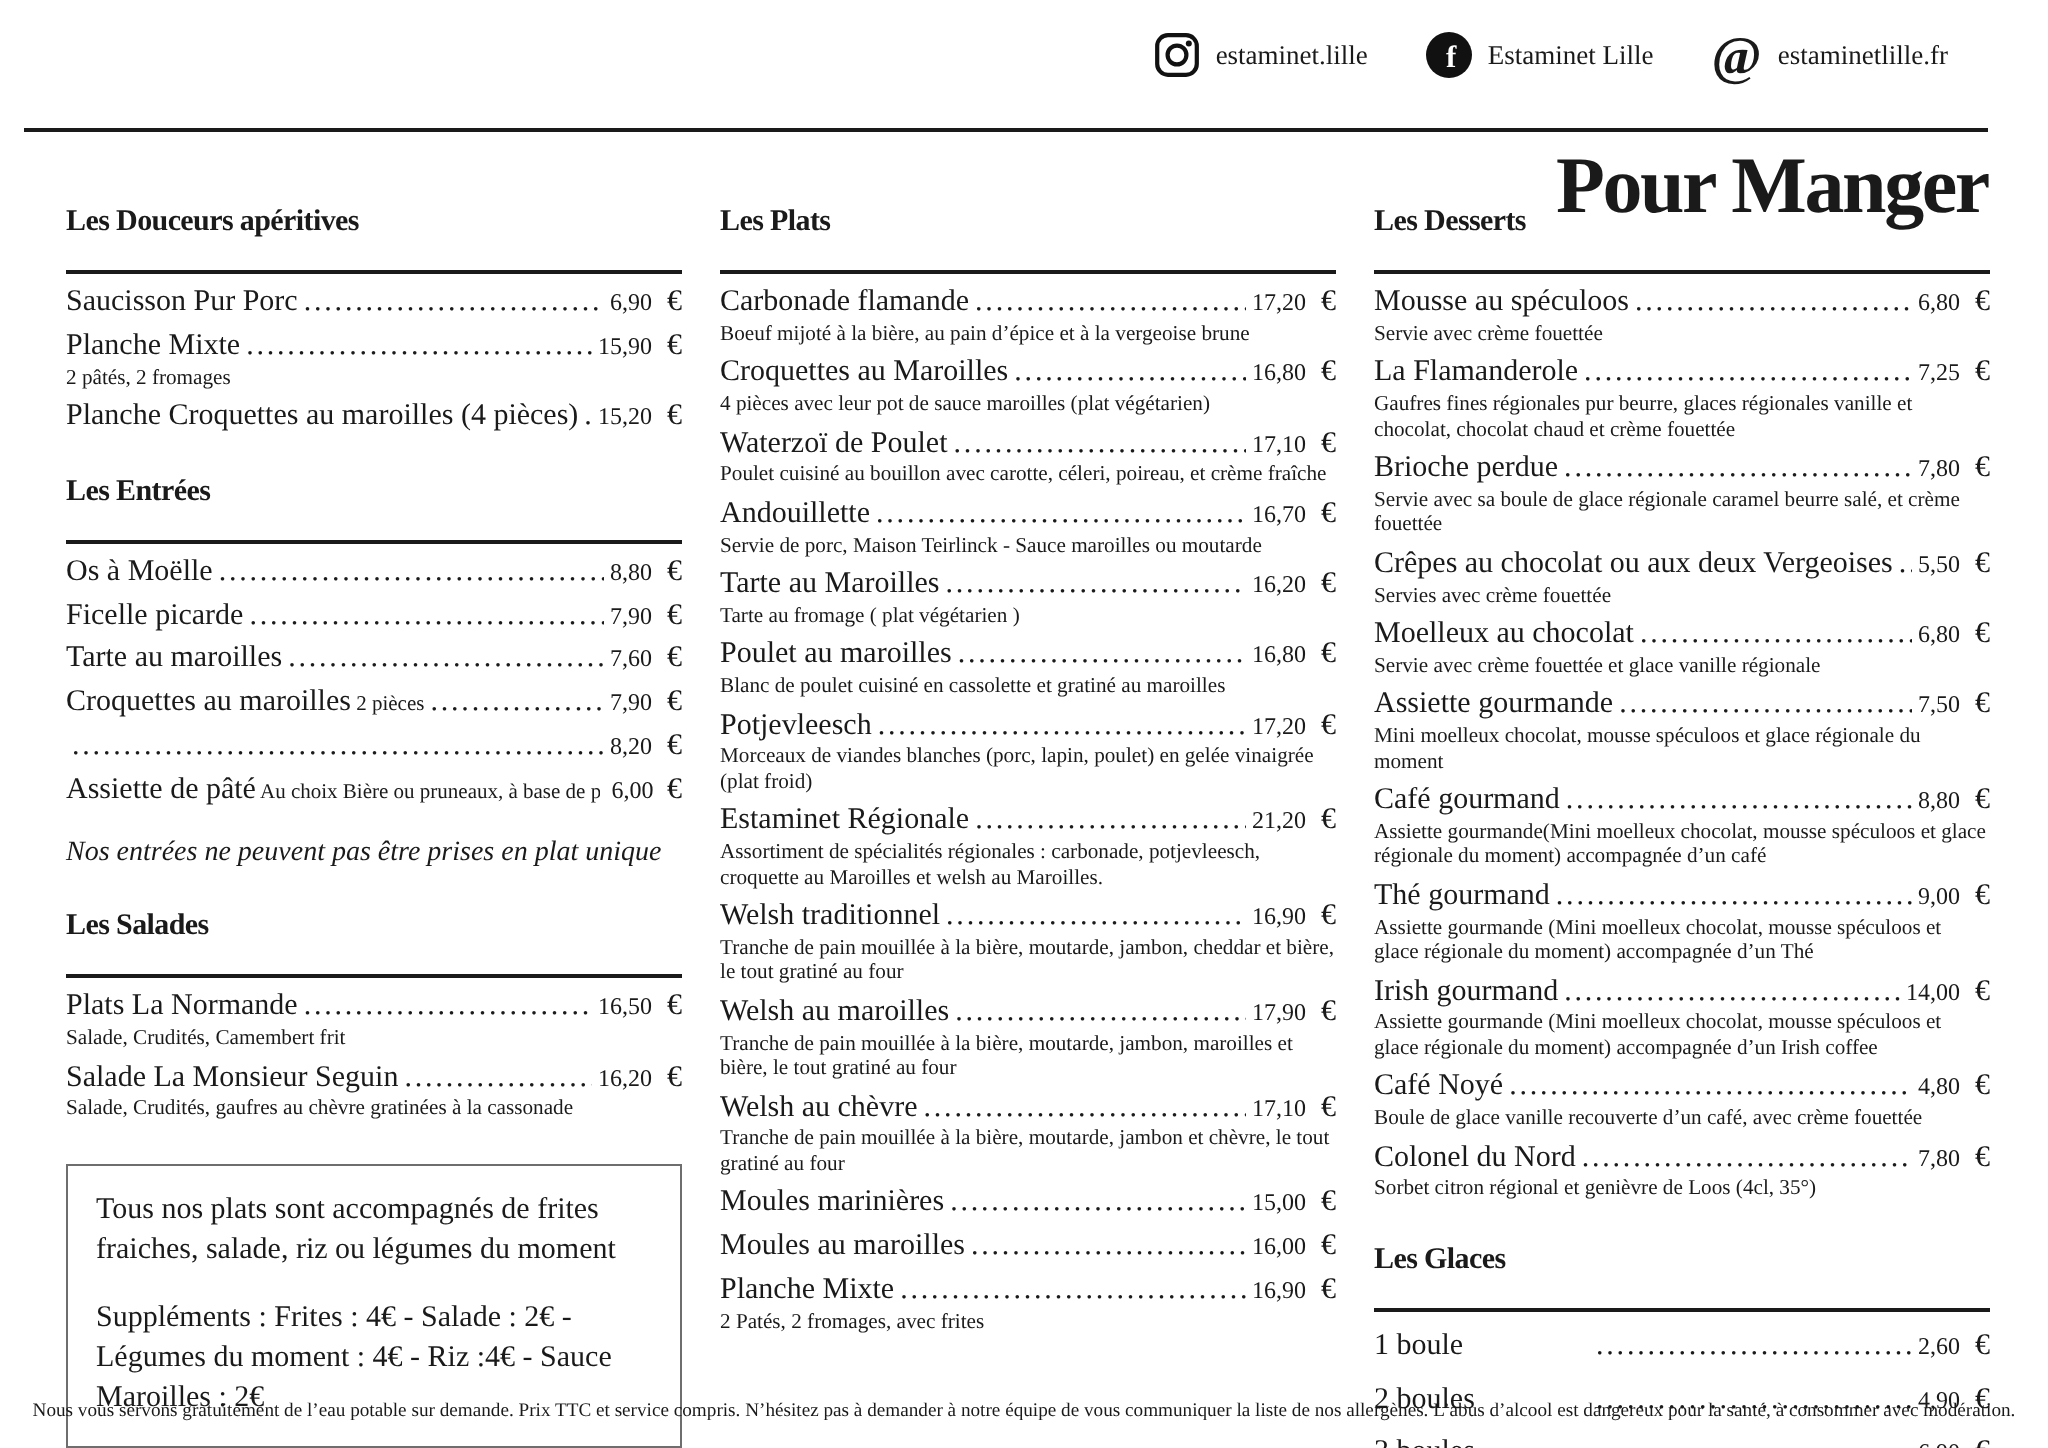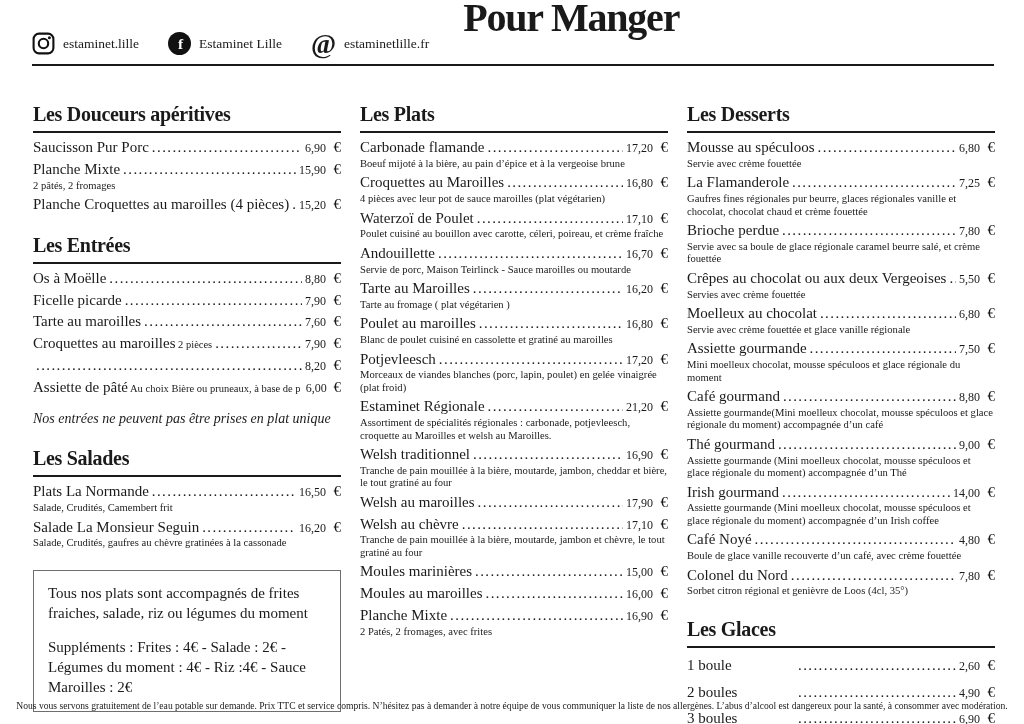--- a/index.html
+++ b/index.html
@@ -3,42 +3,42 @@
 <meta charset="utf-8">
 <style>
   html,body { margin:0; padding:0; }
   body {
     width:1024px; height:724px; position:relative; overflow:hidden;
     background:#ffffff; color:#1a1a1a;
     font-family:"Liberation Serif","DejaVu Serif",serif;
   }
   
   .header {
-    position:absolute; top:16px; left:32px; right:30px; height:48px;
+    position:absolute; top:16px; left:12px; right:30px; height:48px;
     border-bottom:2px solid #1a1a1a;
-    display:flex; align-items:flex-end;
+    display:flex; align-items:flex-end;flex-direction:column;
   }
   .social-row { display:flex; align-items:center; gap:9px; margin-bottom:9px; }
   .social-item { display:flex; align-items:center; gap:8px; margin-right:20px; }
   .social-label { font-size:13.5px; white-space:nowrap; }
   .at-glyph { font-size:27px; font-weight:600; line-height:20px; }
   .page-title {
     font-size:40px; font-weight:bold; letter-spacing:-1.2px;
     line-height:.92; margin-left:14px; white-space:nowrap;
   }
   
   .columns {
     position:absolute; top:103px; left:33px; right:29px; bottom:34px;
     display:flex; gap:19px;
   }
   .column { flex:1; min-width:0; }
   .menu-section { margin-bottom:20px; }
   .section-title {
-    font-size:20px; font-weight:bold; letter-spacing:-0.3px;
-    margin:0 0 5px 0; padding-bottom:5px; border-bottom:2px solid #1a1a1a;
+    font-size:15px; font-weight:bold; letter-spacing:-0.3px;
+    margin:0 0 5px 0; padding-bottom:15px; border-bottom:2px solid #1a1a1a;
   }
   .menu-item { margin-top:3px; }
   .item-row { display:flex; align-items:baseline; font-size:15px; line-height:1.25; }
   .item-name { white-space:nowrap; overflow:hidden; }
   .item-note { font-size:10.5px; }
   .leader { flex:1 1 0; min-width:0; overflow:hidden; white-space:nowrap; margin:0 3px; }
   .leader::after {
     content:"....................................................................................................";
     letter-spacing:1.4px;
   }
@@ -283,20 +283,21 @@
           </div>
           <div class="item-desc">Tranche de pain mouillée à la bière, moutarde, jambon, cheddar et bière, le tout gratiné au four</div>
         </div>
         <div class="menu-item">
           <div class="item-row">
             <span class="item-name">Welsh au maroilles</span>
             <span class="leader"></span>
             <span class="item-price">17,90</span>
             <span class="euro">€</span>
           </div>
+          <div class="item-desc">Tranche de pain mouillée à la bière, moutarde, jambon, maroilles et bière, le tout gratiné au four</div>
         </div>
         <div class="menu-item">
           <div class="item-row">
             <span class="item-name">Welsh au chèvre</span>
             <span class="leader"></span>
             <span class="item-price">17,10</span>
             <span class="euro">€</span>
           </div>
           <div class="item-desc">Tranche de pain mouillée à la bière, moutarde, jambon et chèvre, le tout gratiné au four</div>
         </div>

